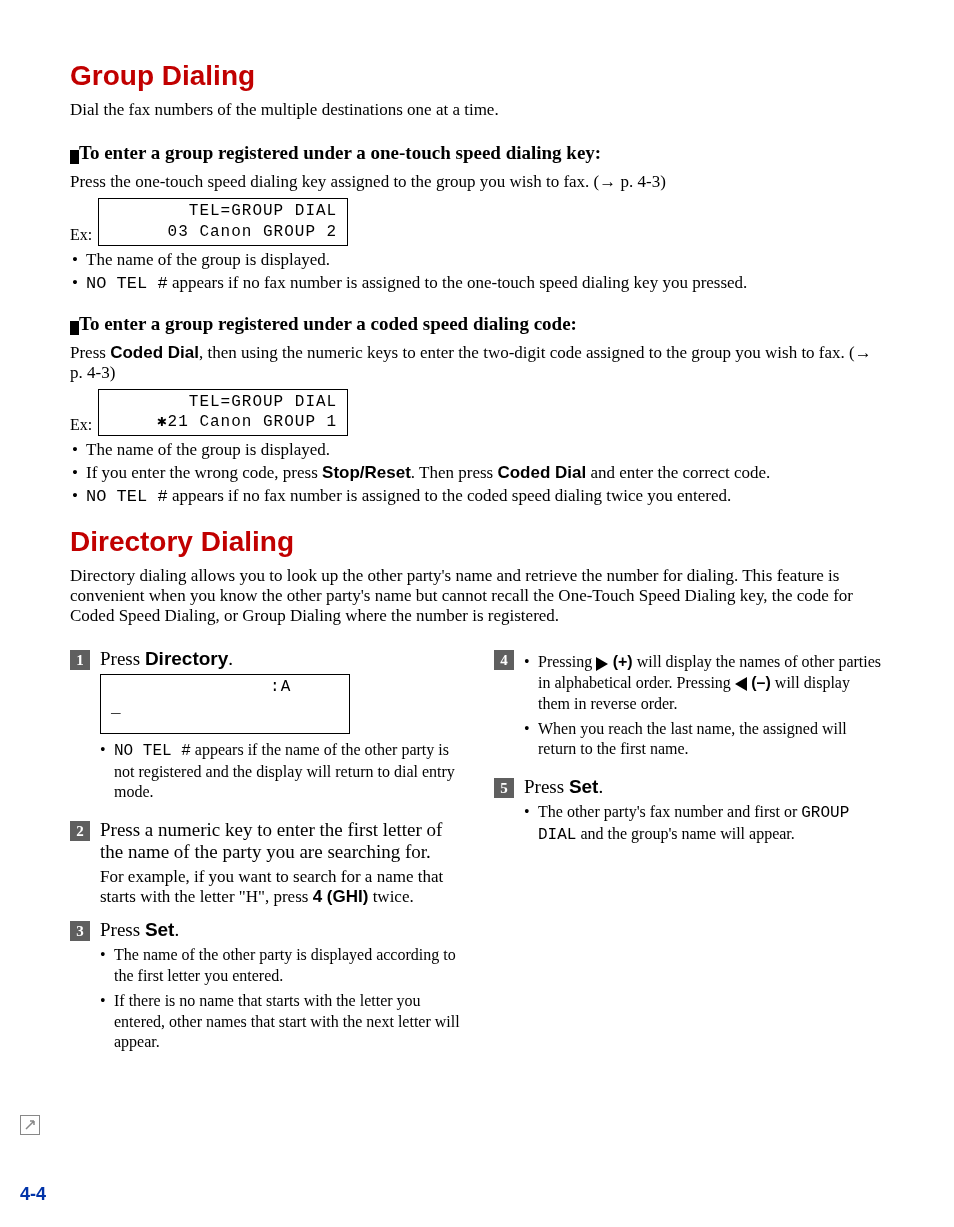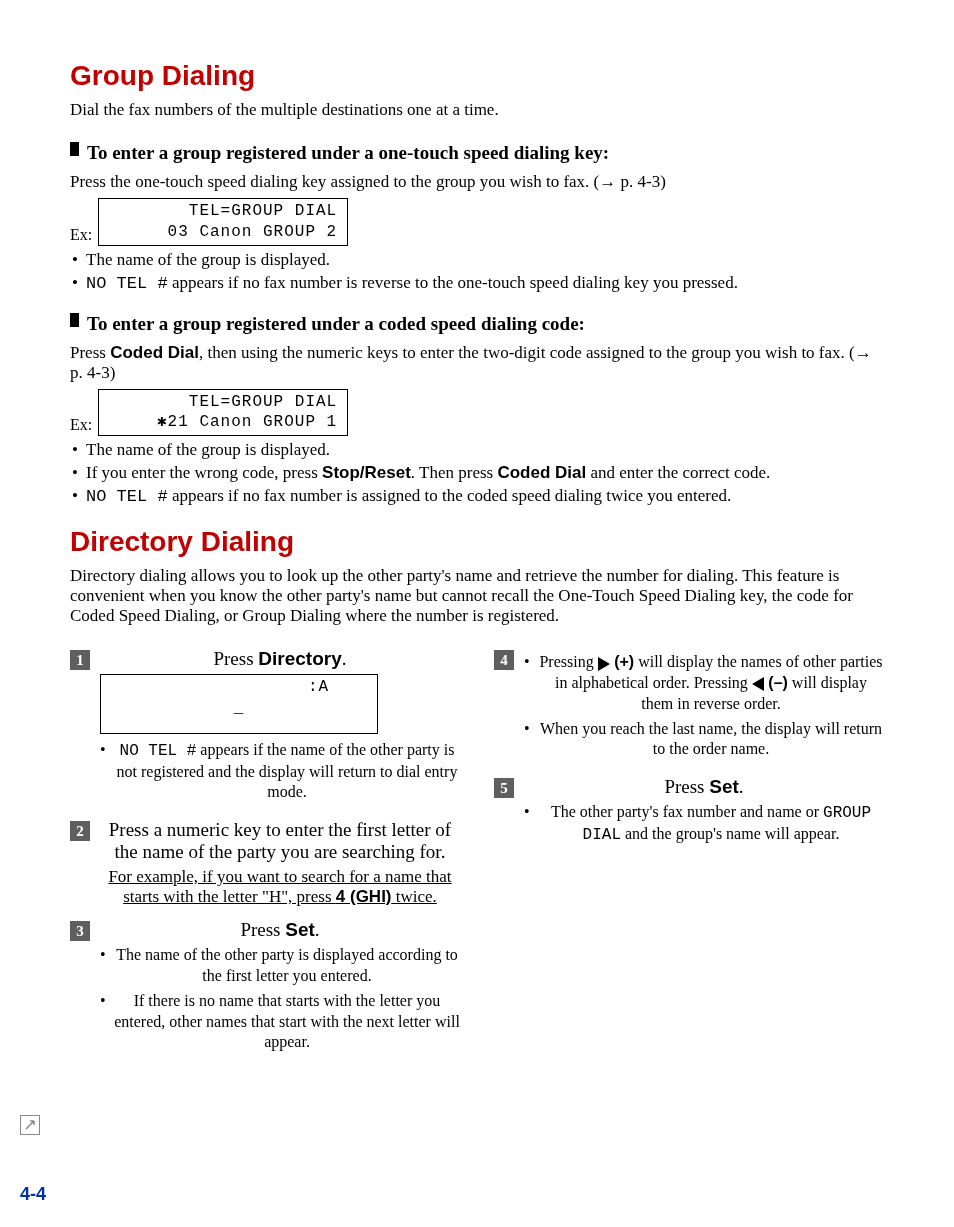--- a/index.html
+++ b/index.html
@@ -1,43 +1,43 @@
 <!DOCTYPE html>
 <html><head>
 <meta charset="utf-8">
 <style>
   * { box-sizing: border-box; margin: 0; padding: 0; }
   html, body { width: 954px; background: #fff; }
   body { font-family: "Times New Roman", Times, serif; color: #000; padding: 60px 70px 40px 70px; }
   .section-title { font-family: Arial, Helvetica, sans-serif; font-weight: 900; font-size: 28px; color: #c10000; margin-bottom: 8px; }
   .intro { font-size: 17px; margin-bottom: 22px; }
-  .sub-row { display: flex; align-items: flex-start; gap: 8px; margin-bottom: 8px; }
+  .sub-row { display: flex; align-items: flex-end; margin-bottom: 8px; }
   .black-sq { width: 9px; height: 14px; background: #000; flex: 0 0 auto; }
   .sub-title { font-weight: bold; font-size: 19px; }
   .para { font-size: 17px; margin-bottom: 6px; }
   .ex-row { display: flex; align-items: flex-end; gap: 6px; margin: 6px 0 4px 0; }
   .ex-label { font-size: 16px; padding-bottom: 2px; }
   .lcd { border: 1.5px solid #000; padding: 2px 10px; font-family: "Courier New", monospace; font-size: 16px; white-space: pre; min-width: 250px; line-height:1.3; letter-spacing: 1px; text-align: right;}
   ul.bullets { list-style: none; margin: 2px 0 20px 0; }
   ul.bullets > li { font-size: 17px; margin-bottom: 3px; padding-left: 16px; position: relative; }
   ul.bullets > li::before { content: "•"; position: absolute; left: 2px; top: 0; }
   .mono { font-family: "Courier New", monospace; }
   .bold-sans { font-family: Arial, Helvetica, sans-serif; font-weight: bold; }
   .arrow { font-family: Arial, sans-serif; }
   .columns { display: flex; gap: 34px; margin-top: 12px; }
   .col { flex: 1 1 0; }
   .step { display: flex; gap: 10px; margin-bottom: 12px; }
   .step-num { width: 20px; height: 20px; background: #5f5f5f; color: #fff; font-family: "Times New Roman", serif; font-weight: bold; font-size: 15px; display: flex; align-items: center; justify-content: center; flex: 0 0 auto; margin-top: 2px; }
-  .step-body { flex: 1 1 auto; text-align: center; }
+  .step-body { flex: 1 1 auto; }
   .step-head { font-size: 19px; margin-bottom: 4px; }
-  .step-sub { font-size: 17px; margin-top:0;text-decoration:underline; }
+  .step-sub { font-size: 17px; margin-top:0; }
   ul.sub-bullets { list-style: none; margin: 4px 0 2px 0; }
   ul.sub-bullets > li { font-size: 16px; margin-bottom: 4px; padding-left: 14px; position: relative; line-height:1.3; }
   ul.sub-bullets > li::before { content: "•"; position: absolute; left: 0; top: 0; }
-  .lcd-small { border: 1.5px solid #000; padding: 2px 10px 14px 10px; font-family: "Courier New", monospace; font-size: 16px; white-space: pre; width: 278px; line-height:1.3; margin: 4px 0 6px 0; letter-spacing:1px;}
+  .lcd-small { border: 1.5px solid #000; padding: 2px 10px 14px 10px; font-family: "Courier New", monospace; font-size: 16px; white-space: pre; width: 250px; line-height:1.3; margin: 4px 0 6px 0; letter-spacing:1px;}
   .tri-left, .tri-right { display:inline-block; vertical-align:middle; }
   .tri-left { width:0; height:0; border-top:7px solid transparent; border-bottom:7px solid transparent; border-right:12px solid #000; }
   .tri-right { width:0; height:0; border-top:7px solid transparent; border-bottom:7px solid transparent; border-left:12px solid #000; }
   .footer { position: relative; margin-top: 120px; }
   .corner { width:20px; height:20px; border:1.5px solid #888; display:inline-flex; align-items:center; justify-content:center; position:absolute; left:-50px; bottom:54px; }
   .corner svg { width:12px; height:12px; }
   .page-num { font-family: Arial, Helvetica, sans-serif; font-weight:700; font-size:18px; color:#0033a8; position:absolute; left:-50px; bottom:-16px; }
 </style>
 </head>
 <body>
@@ -53,21 +53,21 @@
   <span>Press the one-touch speed dialing key assigned to the group you wish to fax. (</span><span class="arrow">→</span><span> p. 4-3)</span>
 </p>
 <div class="ex-row">
   <span class="ex-label">Ex:</span>
   <div class="lcd"><span>TEL=GROUP DIAL</span>
 <span> 03 Canon GROUP 2</span></div>
 </div>
 <ul class="bullets">
   <li>The name of the group is displayed.</li>
   <li>
-    <span class="mono">NO TEL #</span><span> appears if no fax number is reverse to the one-touch speed dialing key you pressed.</span>
+    <span class="mono">NO TEL #</span><span> appears if no fax number is assigned to the one-touch speed dialing key you pressed.</span>
   </li>
 </ul>
 
 <div class="sub-row">
   <span class="black-sq"></span>
   <span class="sub-title">To enter a group registered under a coded speed dialing code:</span>
 </div>
 <p class="para">
   <span>Press </span><span class="bold-sans">Coded Dial</span><span>, then using the numeric keys to enter the two-digit code assigned to the group you wish to fax. (</span><span class="arrow">→</span><span> p. 4-3)</span>
 </p>
@@ -136,34 +136,34 @@
 
   <div class="col">
 
     <div class="step">
       <div class="step-num">4</div>
       <div class="step-body">
         <ul class="sub-bullets">
           <li>
             <span>Pressing </span><span class="tri-right"></span><b class="bold-sans"> (+)</b><span> will display the names of other parties in alphabetical order. Pressing </span><span class="tri-left"></span><b class="bold-sans"> (–)</b><span> will display them in reverse order.</span>
           </li>
-          <li>When you reach the last name, the display will return to the order name.</li>
+          <li>When you reach the last name, the assigned will return to the first name.</li>
         </ul>
       </div>
     </div>
 
     <div class="step">
       <div class="step-num">5</div>
       <div class="step-body">
         <div class="step-head">
           <span>Press </span><span class="bold-sans">Set</span><span>.</span>
         </div>
         <ul class="sub-bullets">
           <li>
-            <span>The other party's fax number and name or </span><span class="mono">GROUP DIAL</span><span> and the group's name will appear.</span>
+            <span>The other party's fax number and first or </span><span class="mono">GROUP DIAL</span><span> and the group's name will appear.</span>
           </li>
         </ul>
       </div>
     </div>
 
   </div>
 </div>
 
 <div class="footer">
   <span class="corner">

